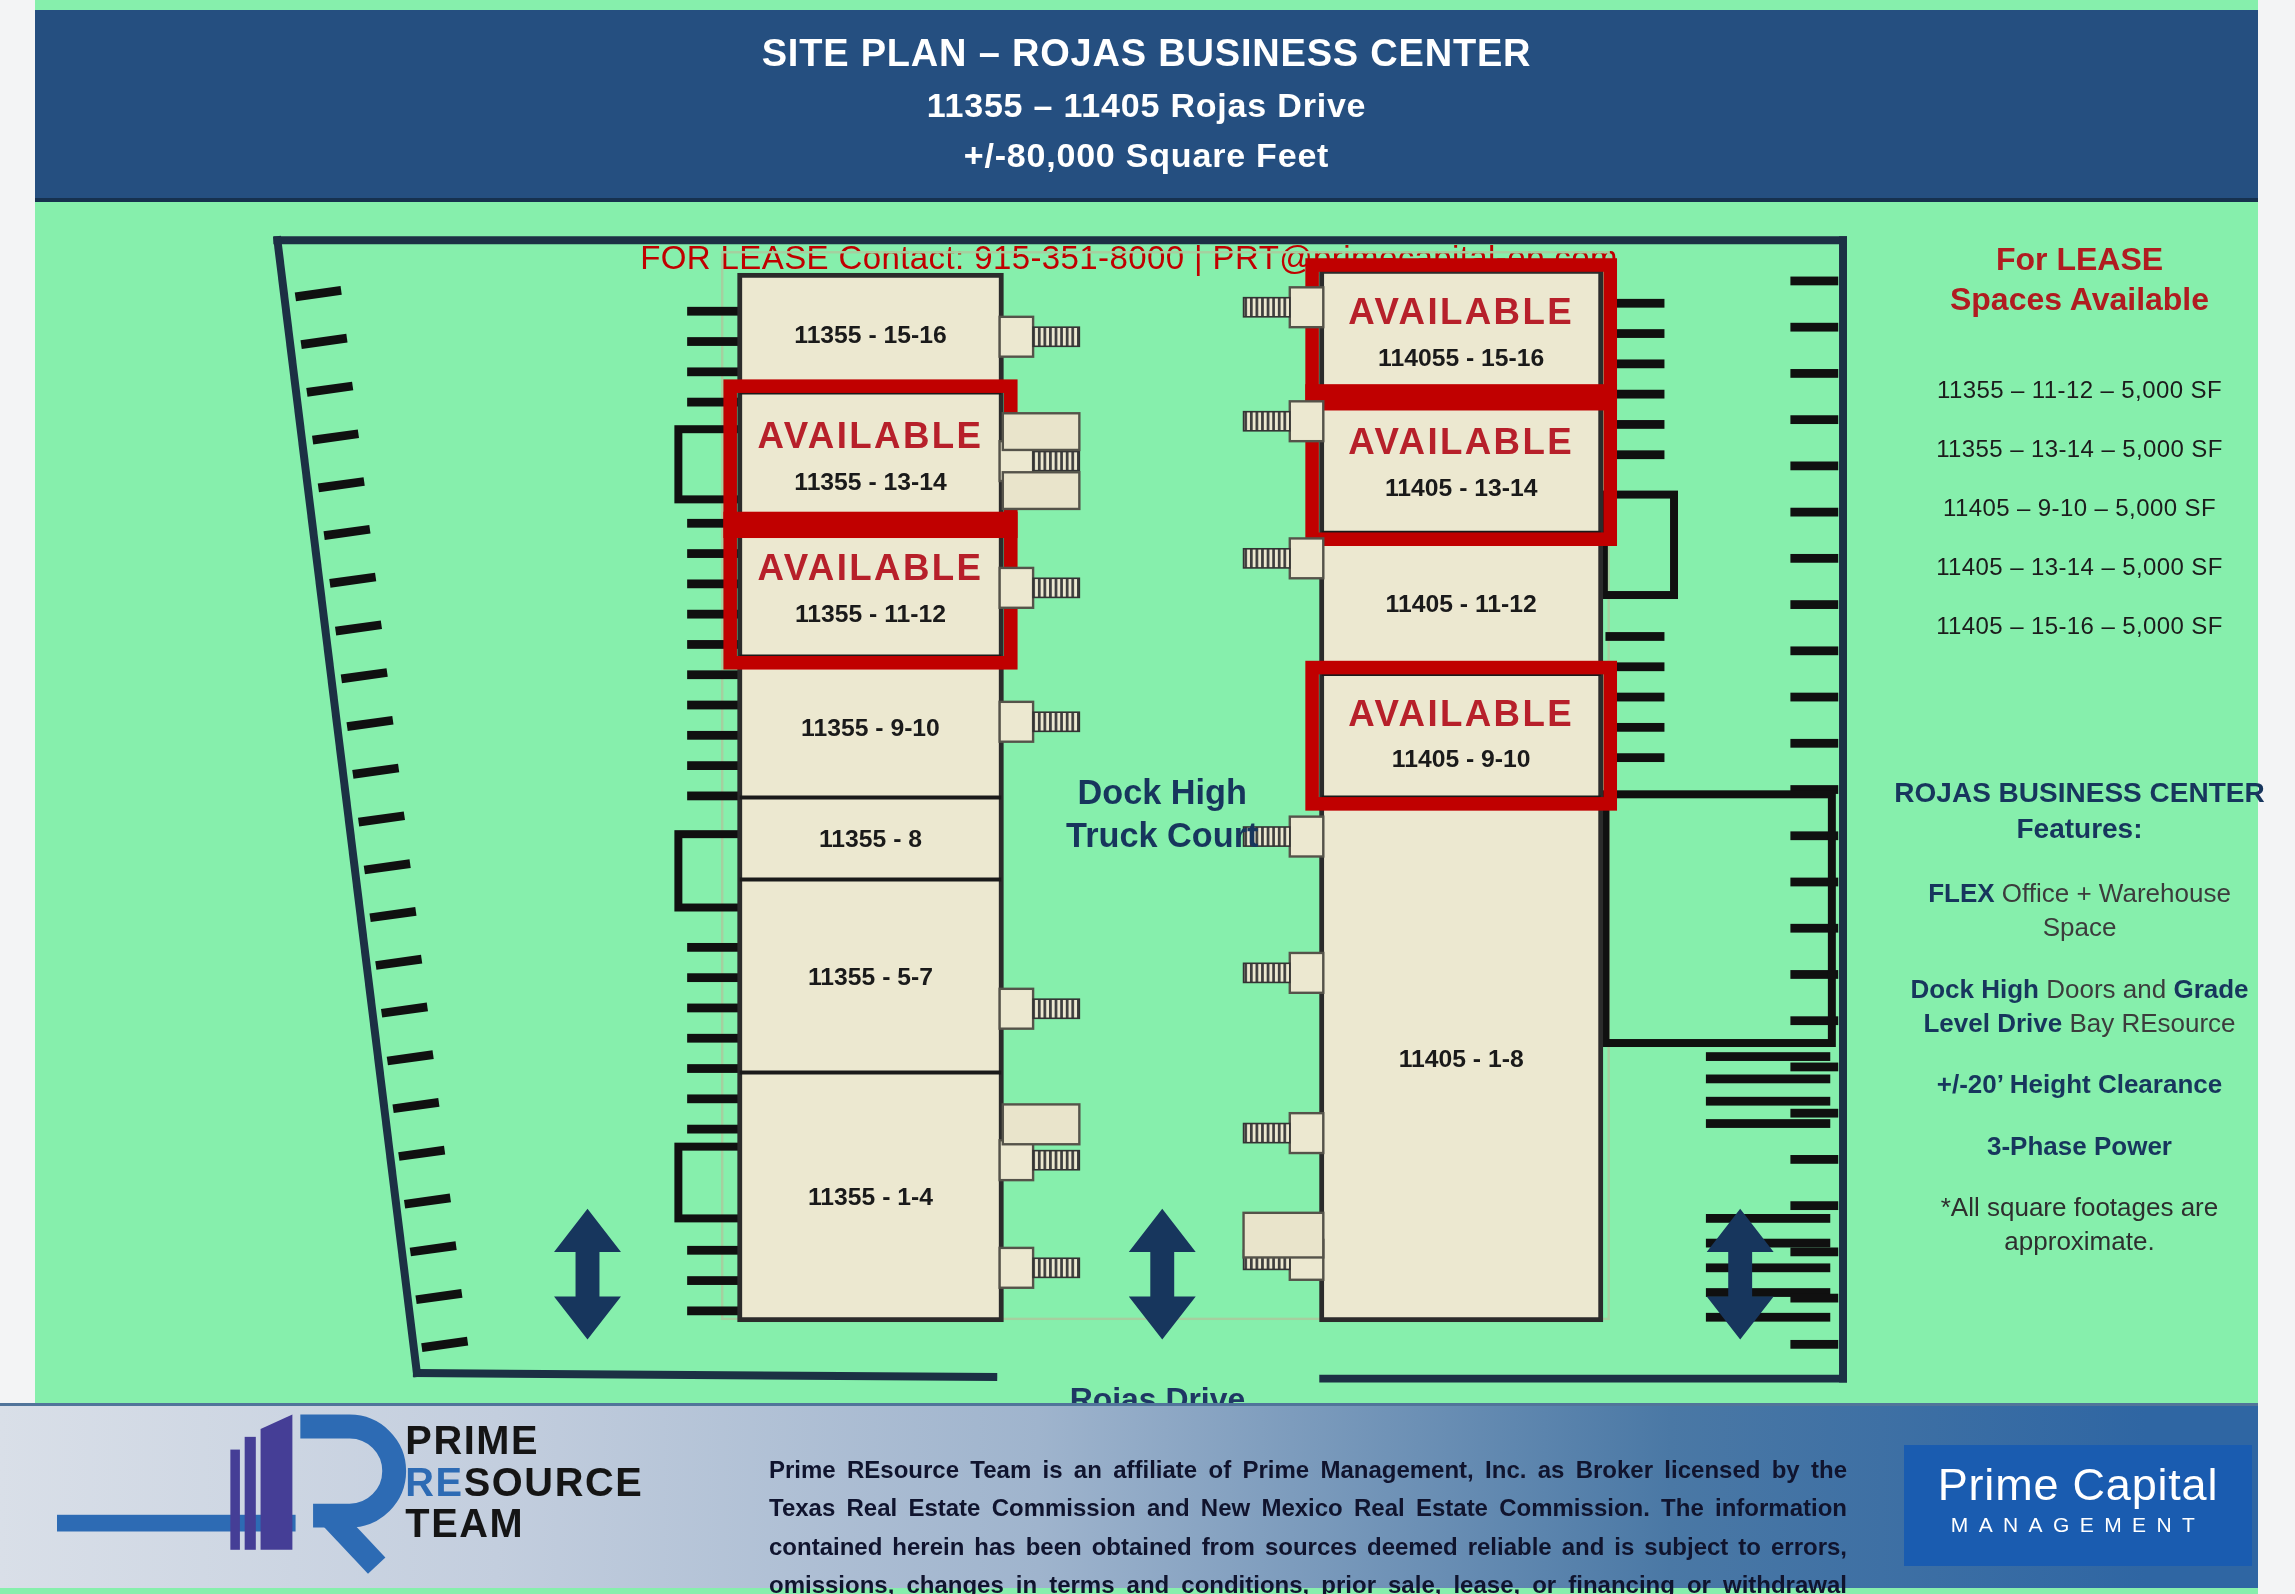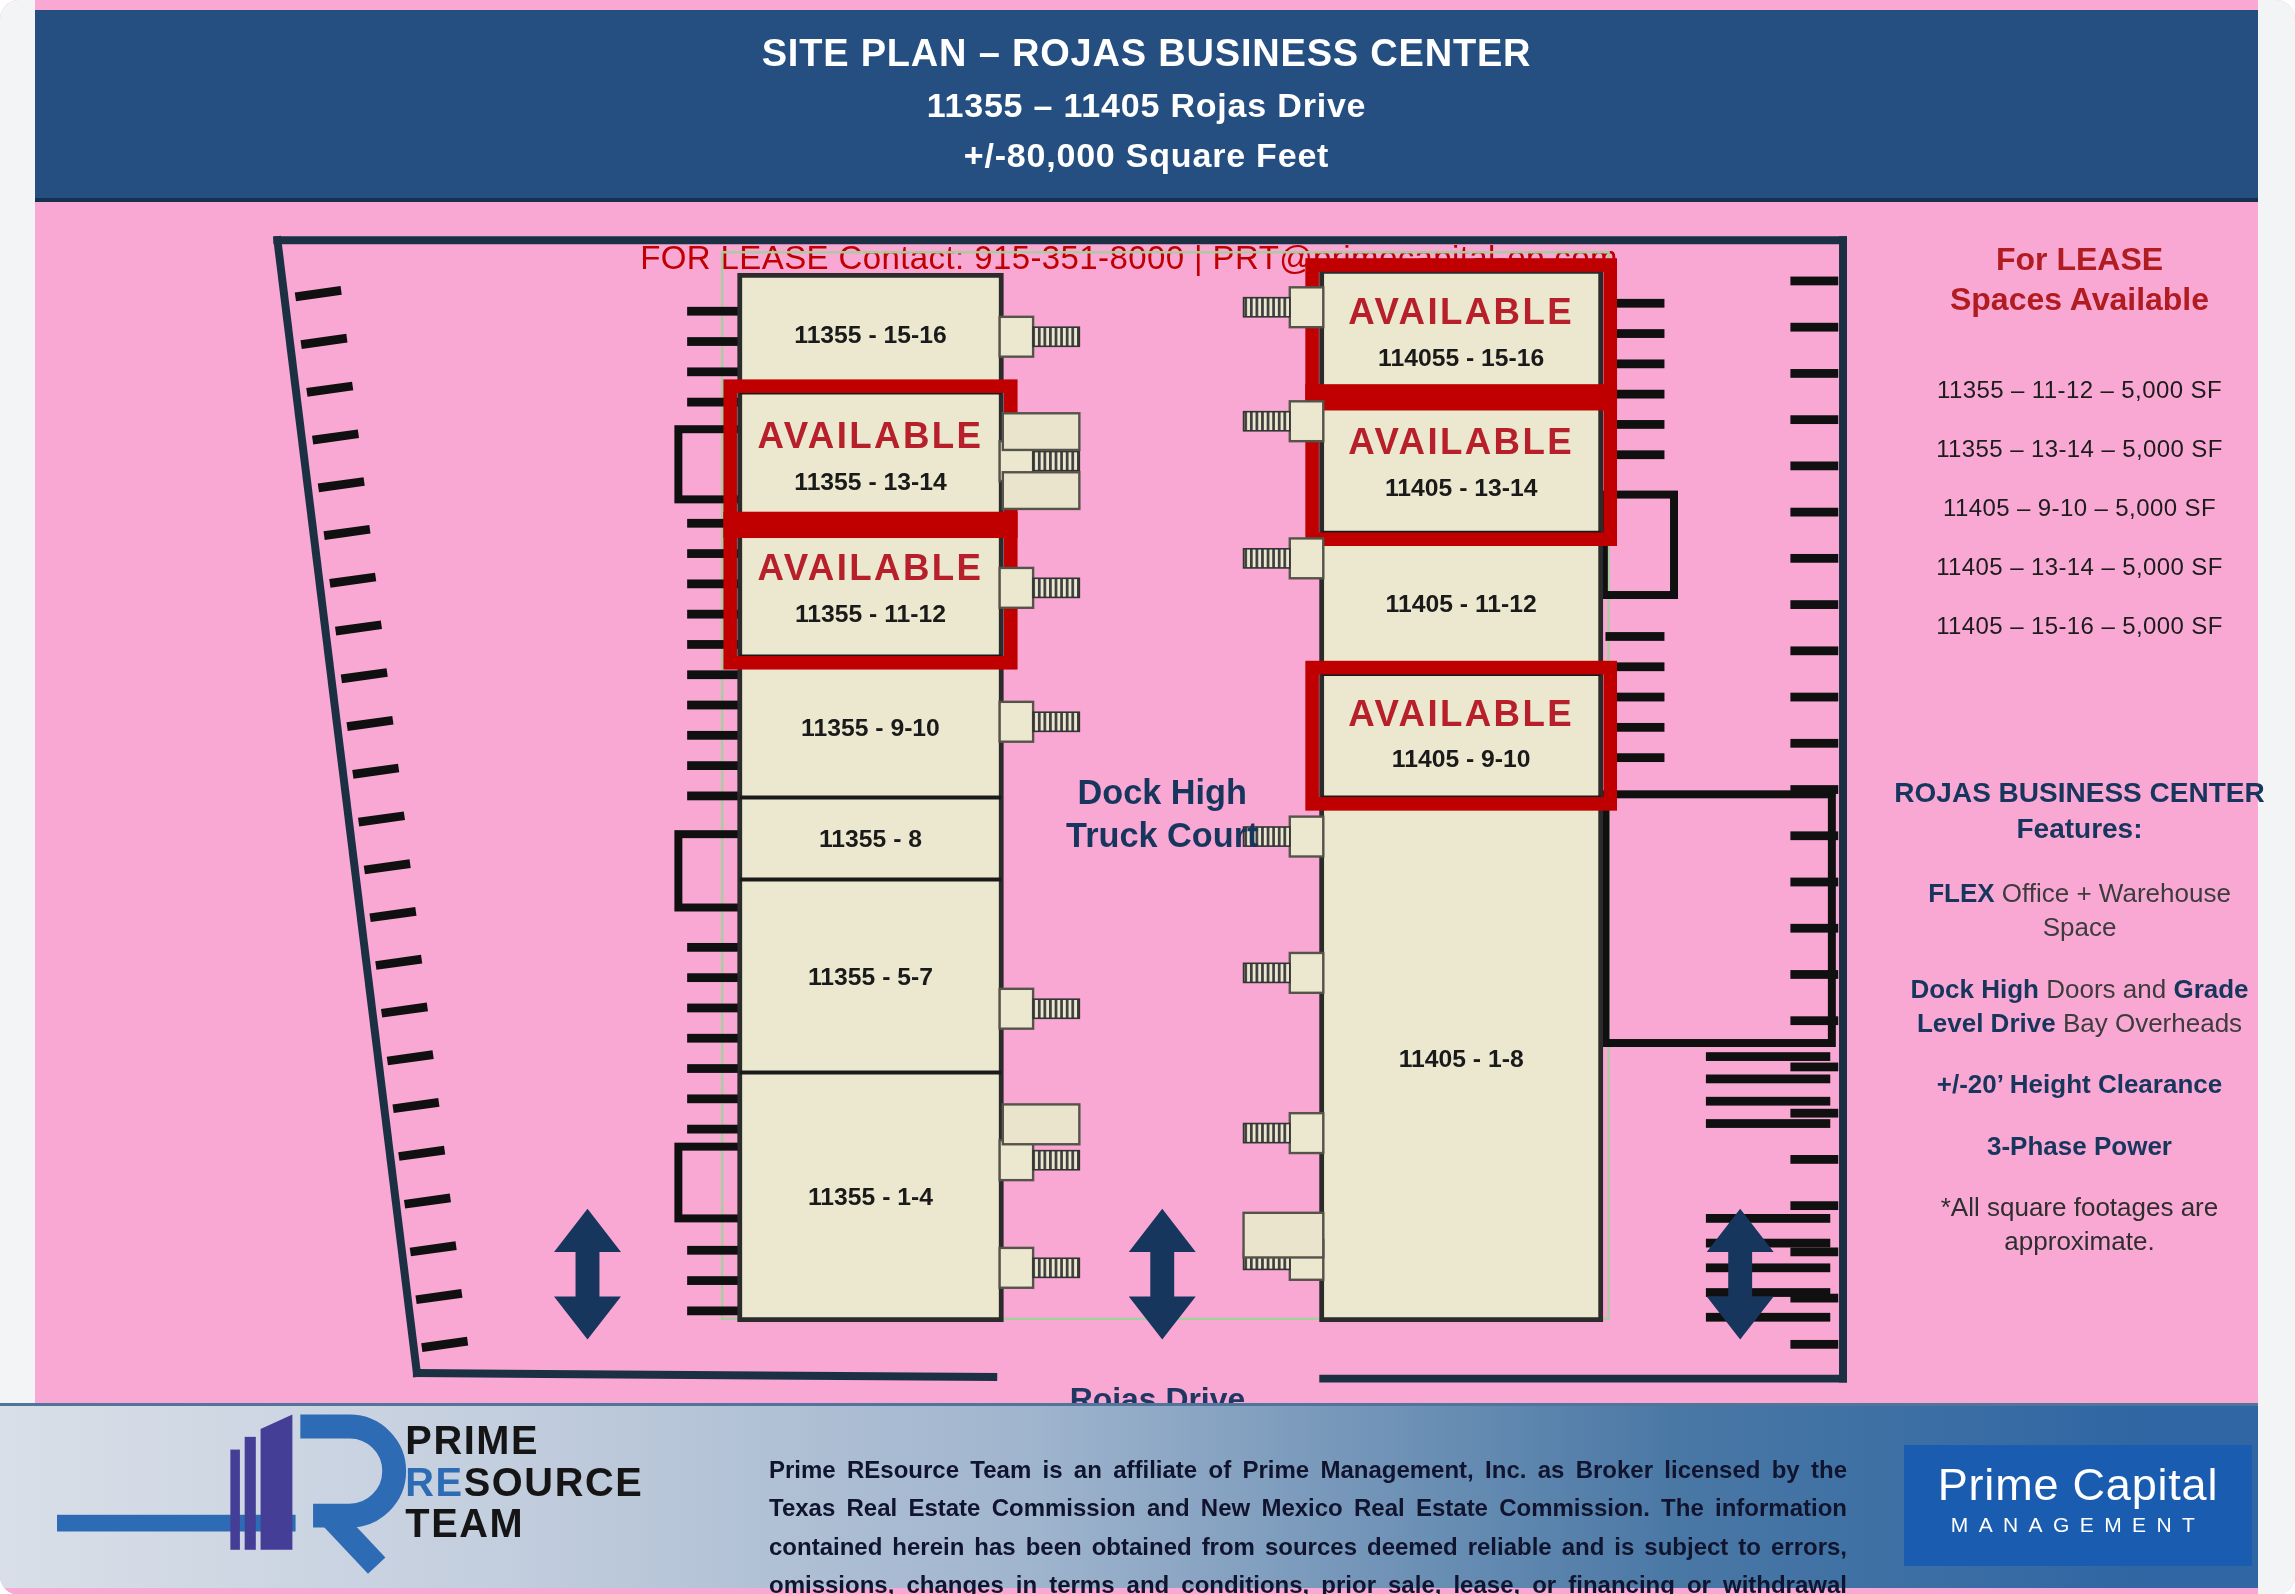--- a/index.html
+++ b/index.html
@@ -1,17 +1,17 @@
 <!DOCTYPE html>
 <html style="font-size:12.8px"><head>
 <meta charset="utf-8">
 <style>
   html,body{margin:0;padding:0;background:#fff;}
-  #page{position:relative;width:2295px;height:1595px;background:#f9a8d4;overflow:hidden;
-        font-family:"Liberation Sans",sans-serif;border-radius:19px;}
+  #page{position:relative;width:2295px;height:1595px;background:#86efac;overflow:hidden;
+        font-family:"Liberation Sans",sans-serif;}
   .abs{position:absolute;}
   
   #left-strip{left:0;top:0;width:35px;height:1403px;background:#f3f4f5;}
   #right-strip{left:2258px;top:0;width:37px;height:1595px;background:#f3f4f5;}
   
   #header{left:35px;top:9.6px;width:2223px;height:188px;background:#254f80;
           border-bottom:4.8px solid #16314f;text-align:center;color:#fff;}
   #header .title{margin-top:22px;font-size:38px;font-weight:bold;letter-spacing:0.8px;}
   #header .sub{font-size:34px;font-weight:700;margin-top:11px;letter-spacing:0.8px;}
   #contact-line{left:0;top:203px;width:2258px;text-align:center;color:#c00000;
@@ -257,21 +257,21 @@
       </div>
     <div id="features-block">
       <div class="ft-title">
         <div>ROJAS BUSINESS CENTER</div>
         <div>Features:</div>
       </div>
       <div id="features-list">
           <div class="feature-item"><span class="b">FLEX</span><span class="r"> Office + Warehouse
 Space</span></div>
           <div class="feature-item"><span class="b">Dock High</span><span class="r"> Doors and </span><span class="b">Grade
-Level Drive</span><span class="r"> Bay Overheads</span></div>
+Level Drive</span><span class="r"> Bay REsource</span></div>
           <div class="feature-item"><span class="b">+/-20’ Height Clearance</span></div>
           <div class="feature-item"><span class="b">3-Phase Power</span></div>
         </div>
       <div class="ft-footnote">*All square footages are
 approximate.</div>
     </div>
   </div>
 
   <div id="footer" class="abs"></div>
 

